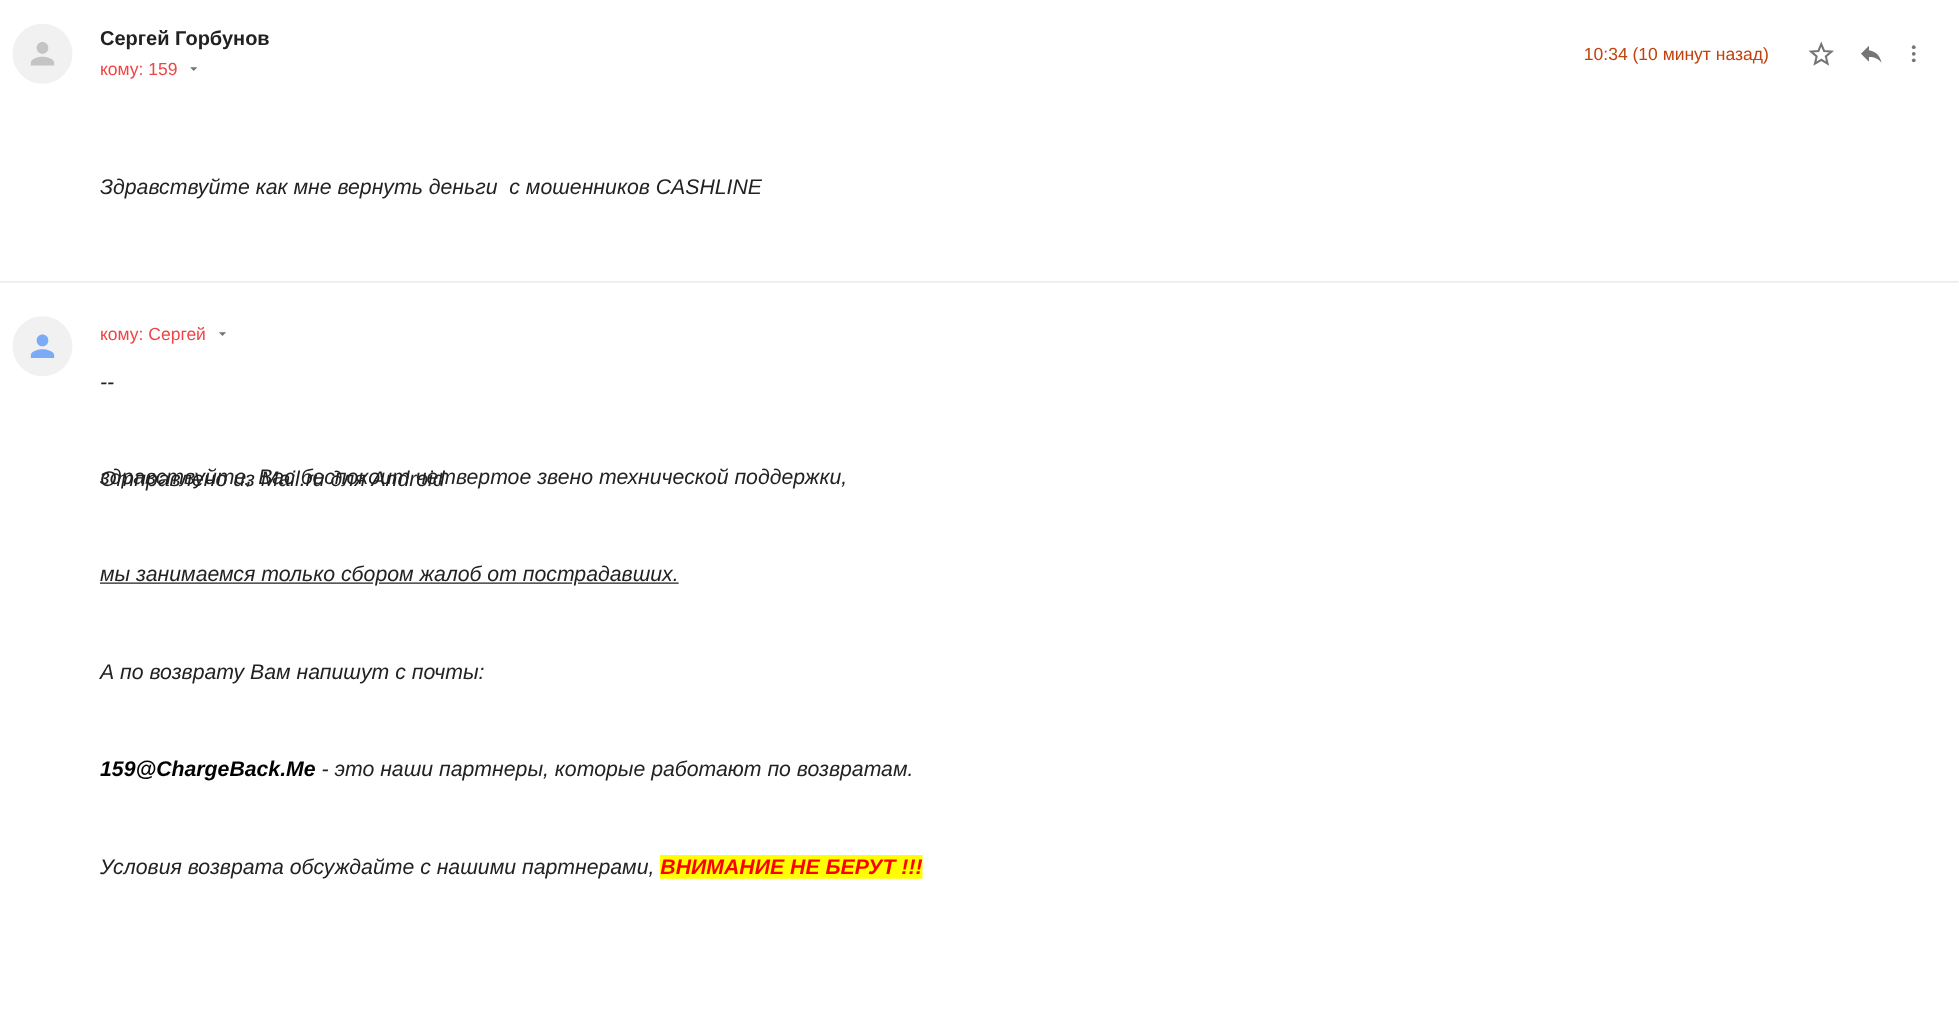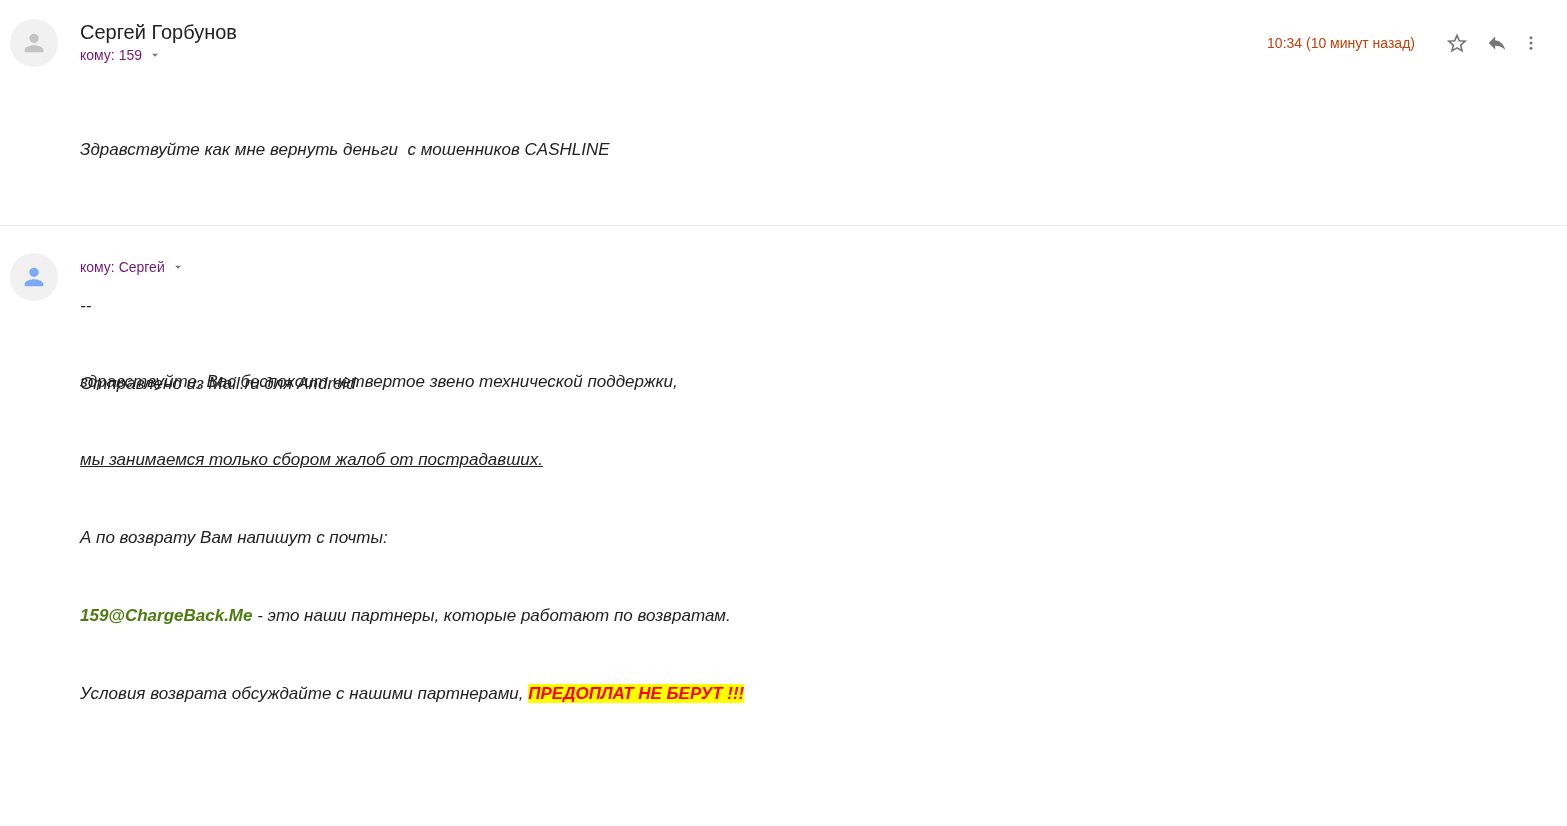--- a/index.html
+++ b/index.html
@@ -21,31 +21,31 @@
   .avatar {
     width: 48px; height: 48px;
     border-radius: 50%;
     background: #f1f1f1;
     display: flex; align-items: center; justify-content: center;
     flex: 0 0 48px;
   }
   .avatar svg { display: block; }
   .sender-block { margin-left: 22px; padding-top: 2px; flex: 1 1 auto; }
   .sender-name {
-    font-size: 20px;
-    font-weight: 400;
+    font-size: 16px;
+    font-weight: 700;
     color: #212121;
     line-height: 22px;
   }
   .to-row {
     display: inline-flex;
     align-items: center;
     margin-top: 3px;
     font-size: 14px;
-    color: #701a75;
+    color: #ef4444;
     line-height: 18px;
     cursor: pointer;
   }
   .to-row .caret { margin-left: 6px; display: inline-flex; }
   .header-right {
     display: flex;
     align-items: center;
     padding-top: 10px;
     flex: 0 0 auto;
   }
@@ -66,21 +66,21 @@
     margin-left: 80px;
     font-size: 17px;
     line-height: 26px;
     color: #222222;
     white-space: pre-wrap;
   }
   .line { min-height: 26px; font-style: italic; }
   .blank-line { height: 26px; }
   .underlined { text-decoration: underline; }
   .bold { font-weight: 700; }
-  .email-blue { color: #4d7c0f; font-weight: 700; }
+  .email-blue { color: #000000; font-weight: 700; }
   .highlight {
     background: #ffff00;
     color: #ff0000;
     font-weight: 700;
   }
   .divider {
     width: 100%;
     height: 1px;
     background: #e6e6e6;
   }
@@ -164,21 +164,21 @@
         </span>
       </div>
     </div>
   </div>
 
   <div class="msg-body">
     <div class="line">здравствуйте, Вас беспокоит четвертое звено технической поддержки,</div>
     <div class="line underlined">мы занимаемся только сбором жалоб от пострадавших.</div>
     <div class="line">А по возврату Вам напишут с почты:</div>
     <div class="line"><span class="email-blue">159@ChargeBack.Me</span><span> - это наши партнеры, которые работают по возвратам.</span></div>
-    <div class="line"><span>Условия возврата обсуждайте с нашими партнерами, </span><span class="highlight">ПРЕДОПЛАТ НЕ БЕРУТ !!!</span></div>
+    <div class="line"><span>Условия возврата обсуждайте с нашими партнерами, </span><span class="highlight">ВНИМАНИЕ НЕ БЕРУТ !!!</span></div>
     
     
     
     
     
     
     
     
     
   </div>

